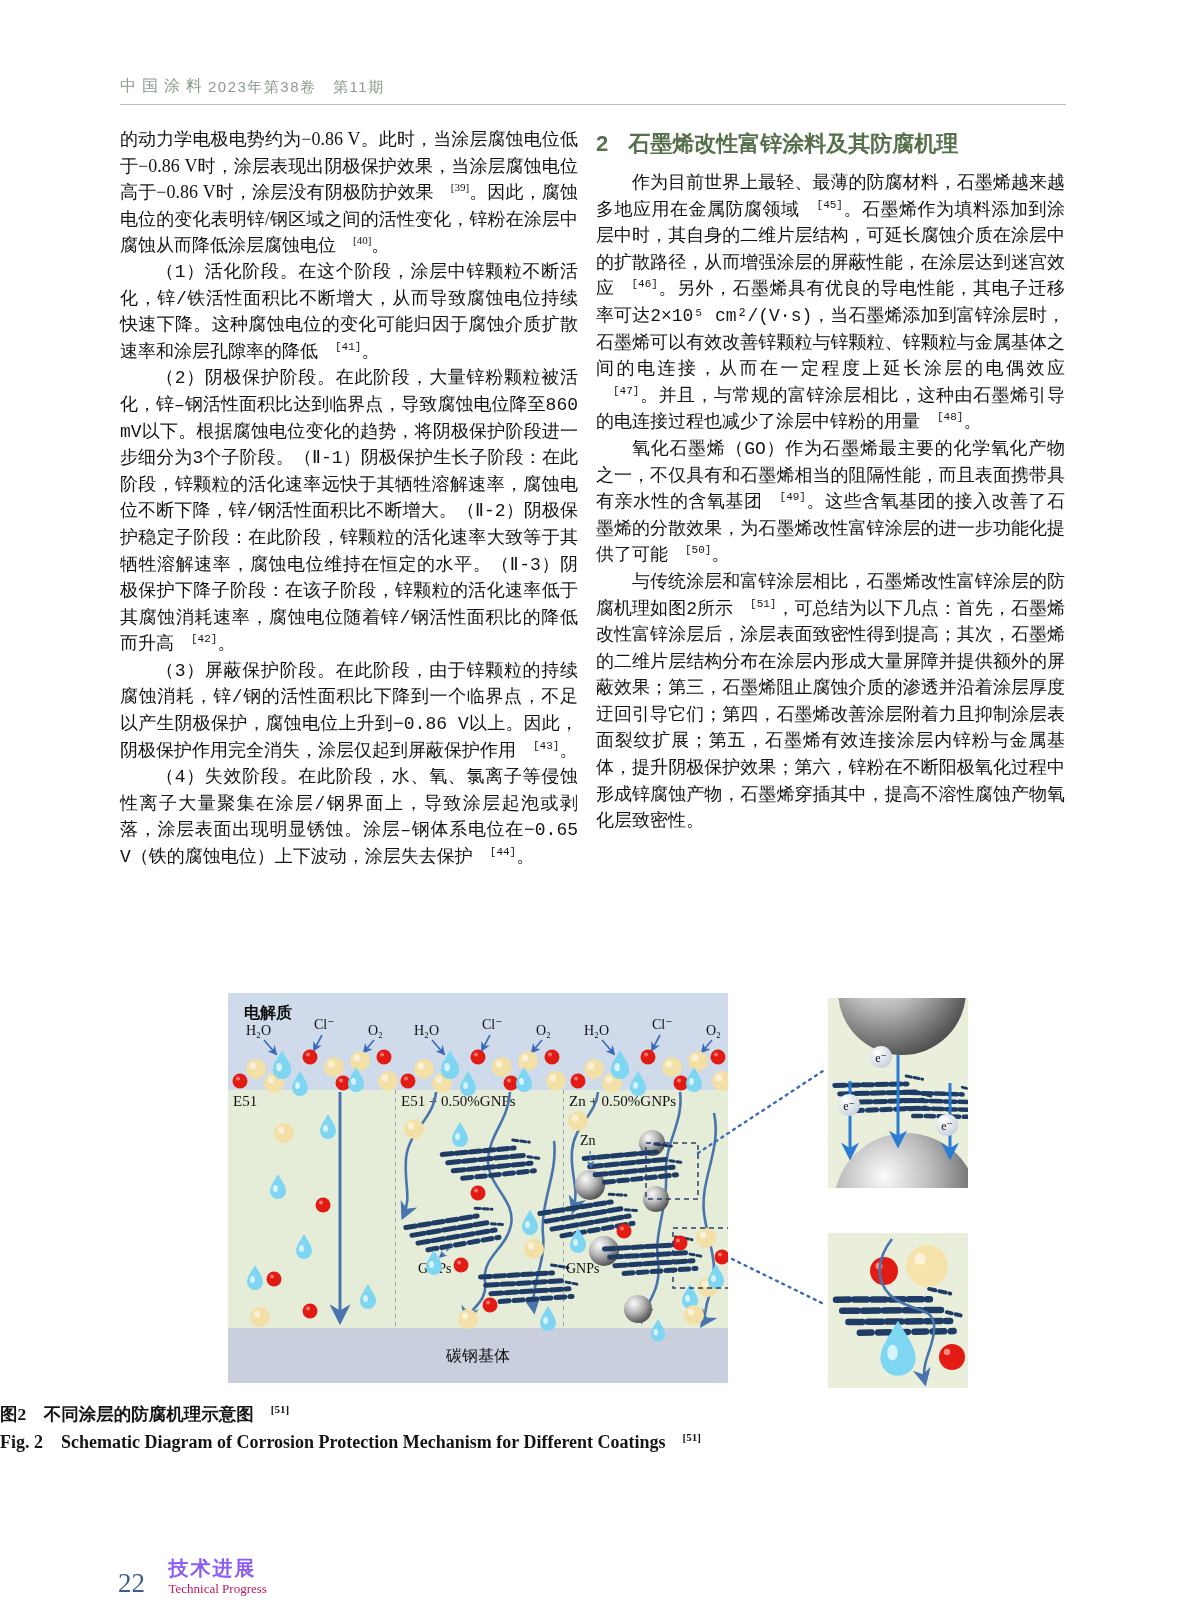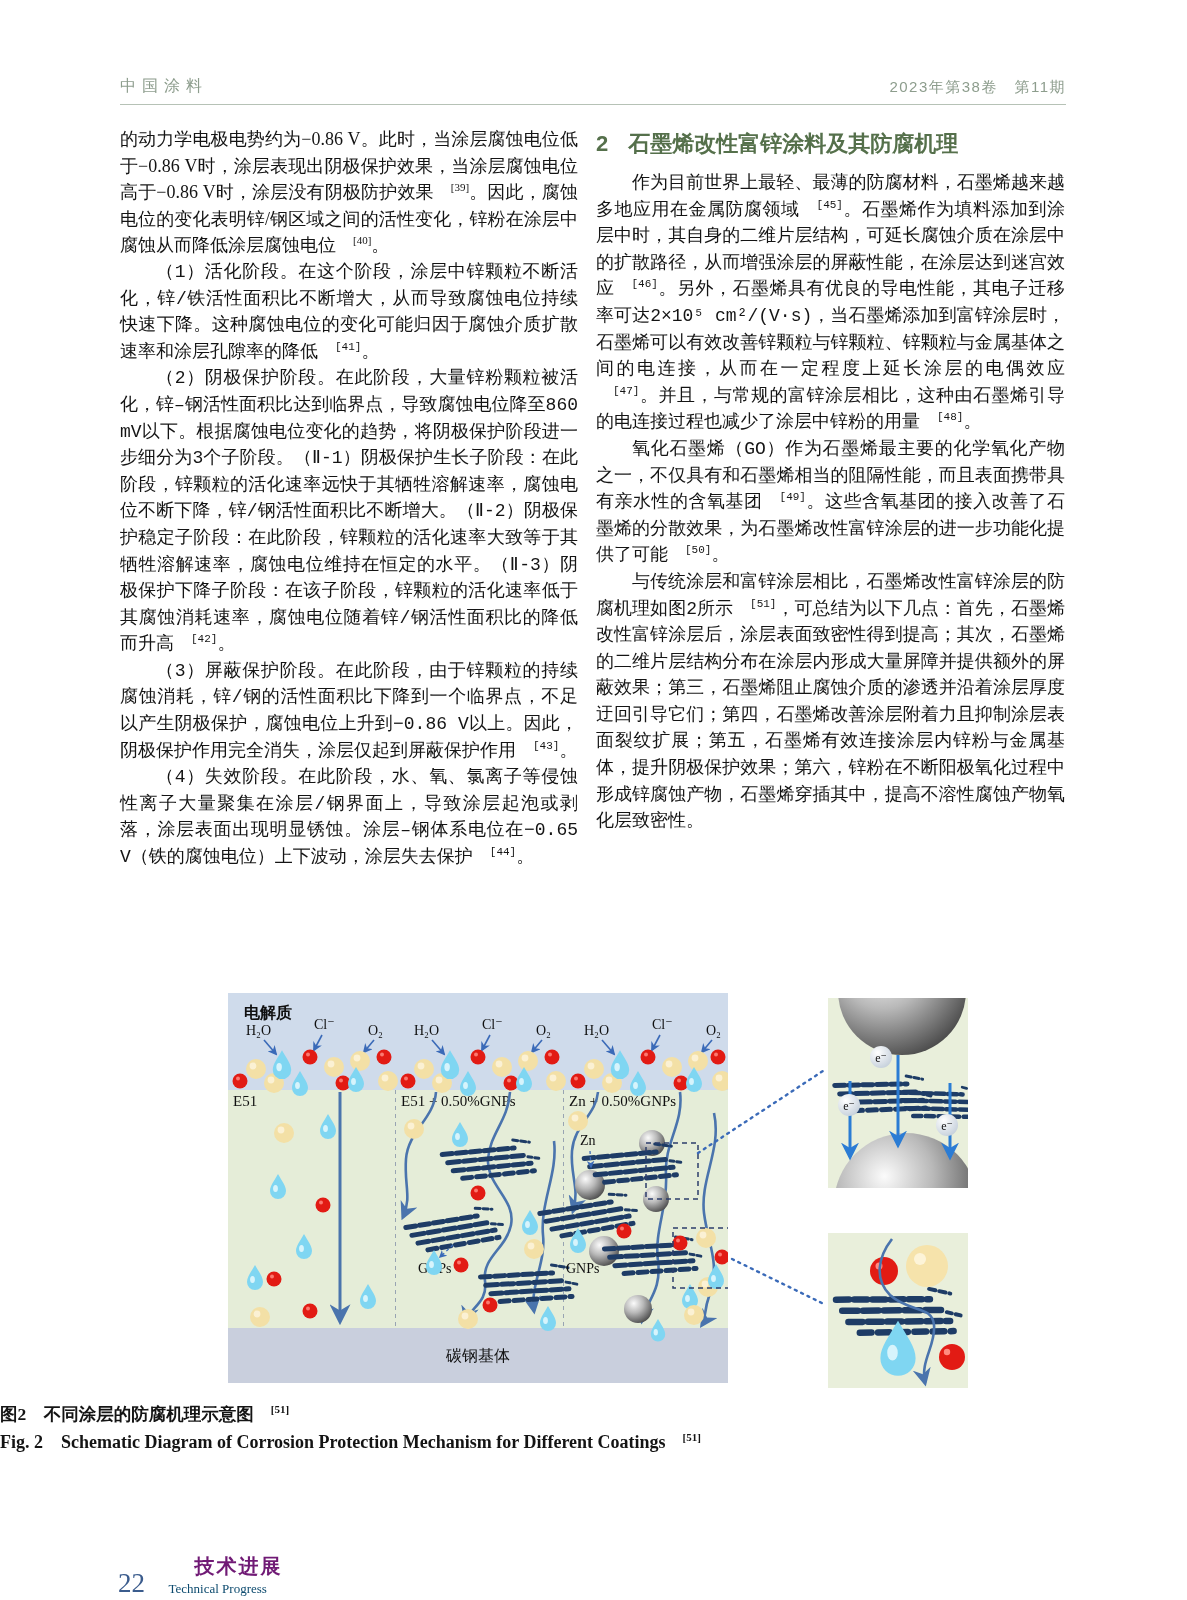--- a/index.html
+++ b/index.html
@@ -1,19 +1,19 @@
 <!DOCTYPE html>
 <html><head>
 <meta charset="utf-8">
 <style>
   html,body{margin:0;padding:0;background:#ffffff;}
   .page{position:relative;width:1187px;height:1600px;background:#fff;overflow:hidden;
         font-family:"Liberation Serif","DejaVu Serif",serif;color:#141414;}
   
-  .hdr{position:absolute;left:120px;top:76px;width:946px;display:flex;justify-content:space-between;
+  .hdr{position:absolute;left:120px;top:76px;width:946px;display:flex;
        align-items:flex-end;padding-bottom:7px;border-bottom:1.5px solid #b6c2b6;color:#8d9d8d;
        font-family:"Liberation Sans","DejaVu Sans",sans-serif;}
   .hdr .j{font-size:16px;letter-spacing:6px;}
   .hdr .i{font-size:15px;letter-spacing:1.5px;}
   
   .col{position:absolute;top:126px;font-size:18px;line-height:26.6px;text-align:justify;}
   #colL{left:120px;width:458px;}
   #colR{left:596px;width:469px;}
   .body-p{margin:0;}
   .ind{text-indent:2em;font-family:Liberation Mono, monospace;}
@@ -25,23 +25,23 @@
   svg text{font-family:"Liberation Serif","DejaVu Serif",serif;fill:#101010;}
   
   .cap{position:absolute;left:0;width:1187px;text-align:left;font-weight:bold;}
   .capzh{top:1402px;font-size:17.5px;}
   .capen{top:1430px;font-size:18px;}
   
   .foot{position:absolute;left:118px;top:1556px;display:flex;align-items:flex-end;}
   .foot .num{font-size:27px;color:#3b5c8d;margin-right:11px;align-self:flex-end;line-height:30px;}
   .foot .bar{width:3.5px;background:#2c4a76;margin-right:9px;}
   .foot .lbl{display:flex;flex-direction:column;justify-content:center;}
-  .foot .zh{font-size:20px;font-weight:bold;color:#701a75;letter-spacing:2px;
-            font-family:Liberation Mono, monospace;line-height:24px;margin-left:26px;}
-  .foot .en{font-size:13px;color:#0c4a6e;line-height:18px;}
+  .foot .zh{font-size:20px;font-weight:bold;color:#8b5cf6;letter-spacing:2px;
+            font-family:Liberation Serif, serif;line-height:24px;}
+  .foot .en{font-size:13px;color:#be185d;line-height:18px;}
 </style>
 </head>
 <body>
 
 <div class="page">
 
   <div class="hdr">
     <span class="j">中国涂料</span>
     <span class="i">2023年第38卷　第11期</span>
   </div>

